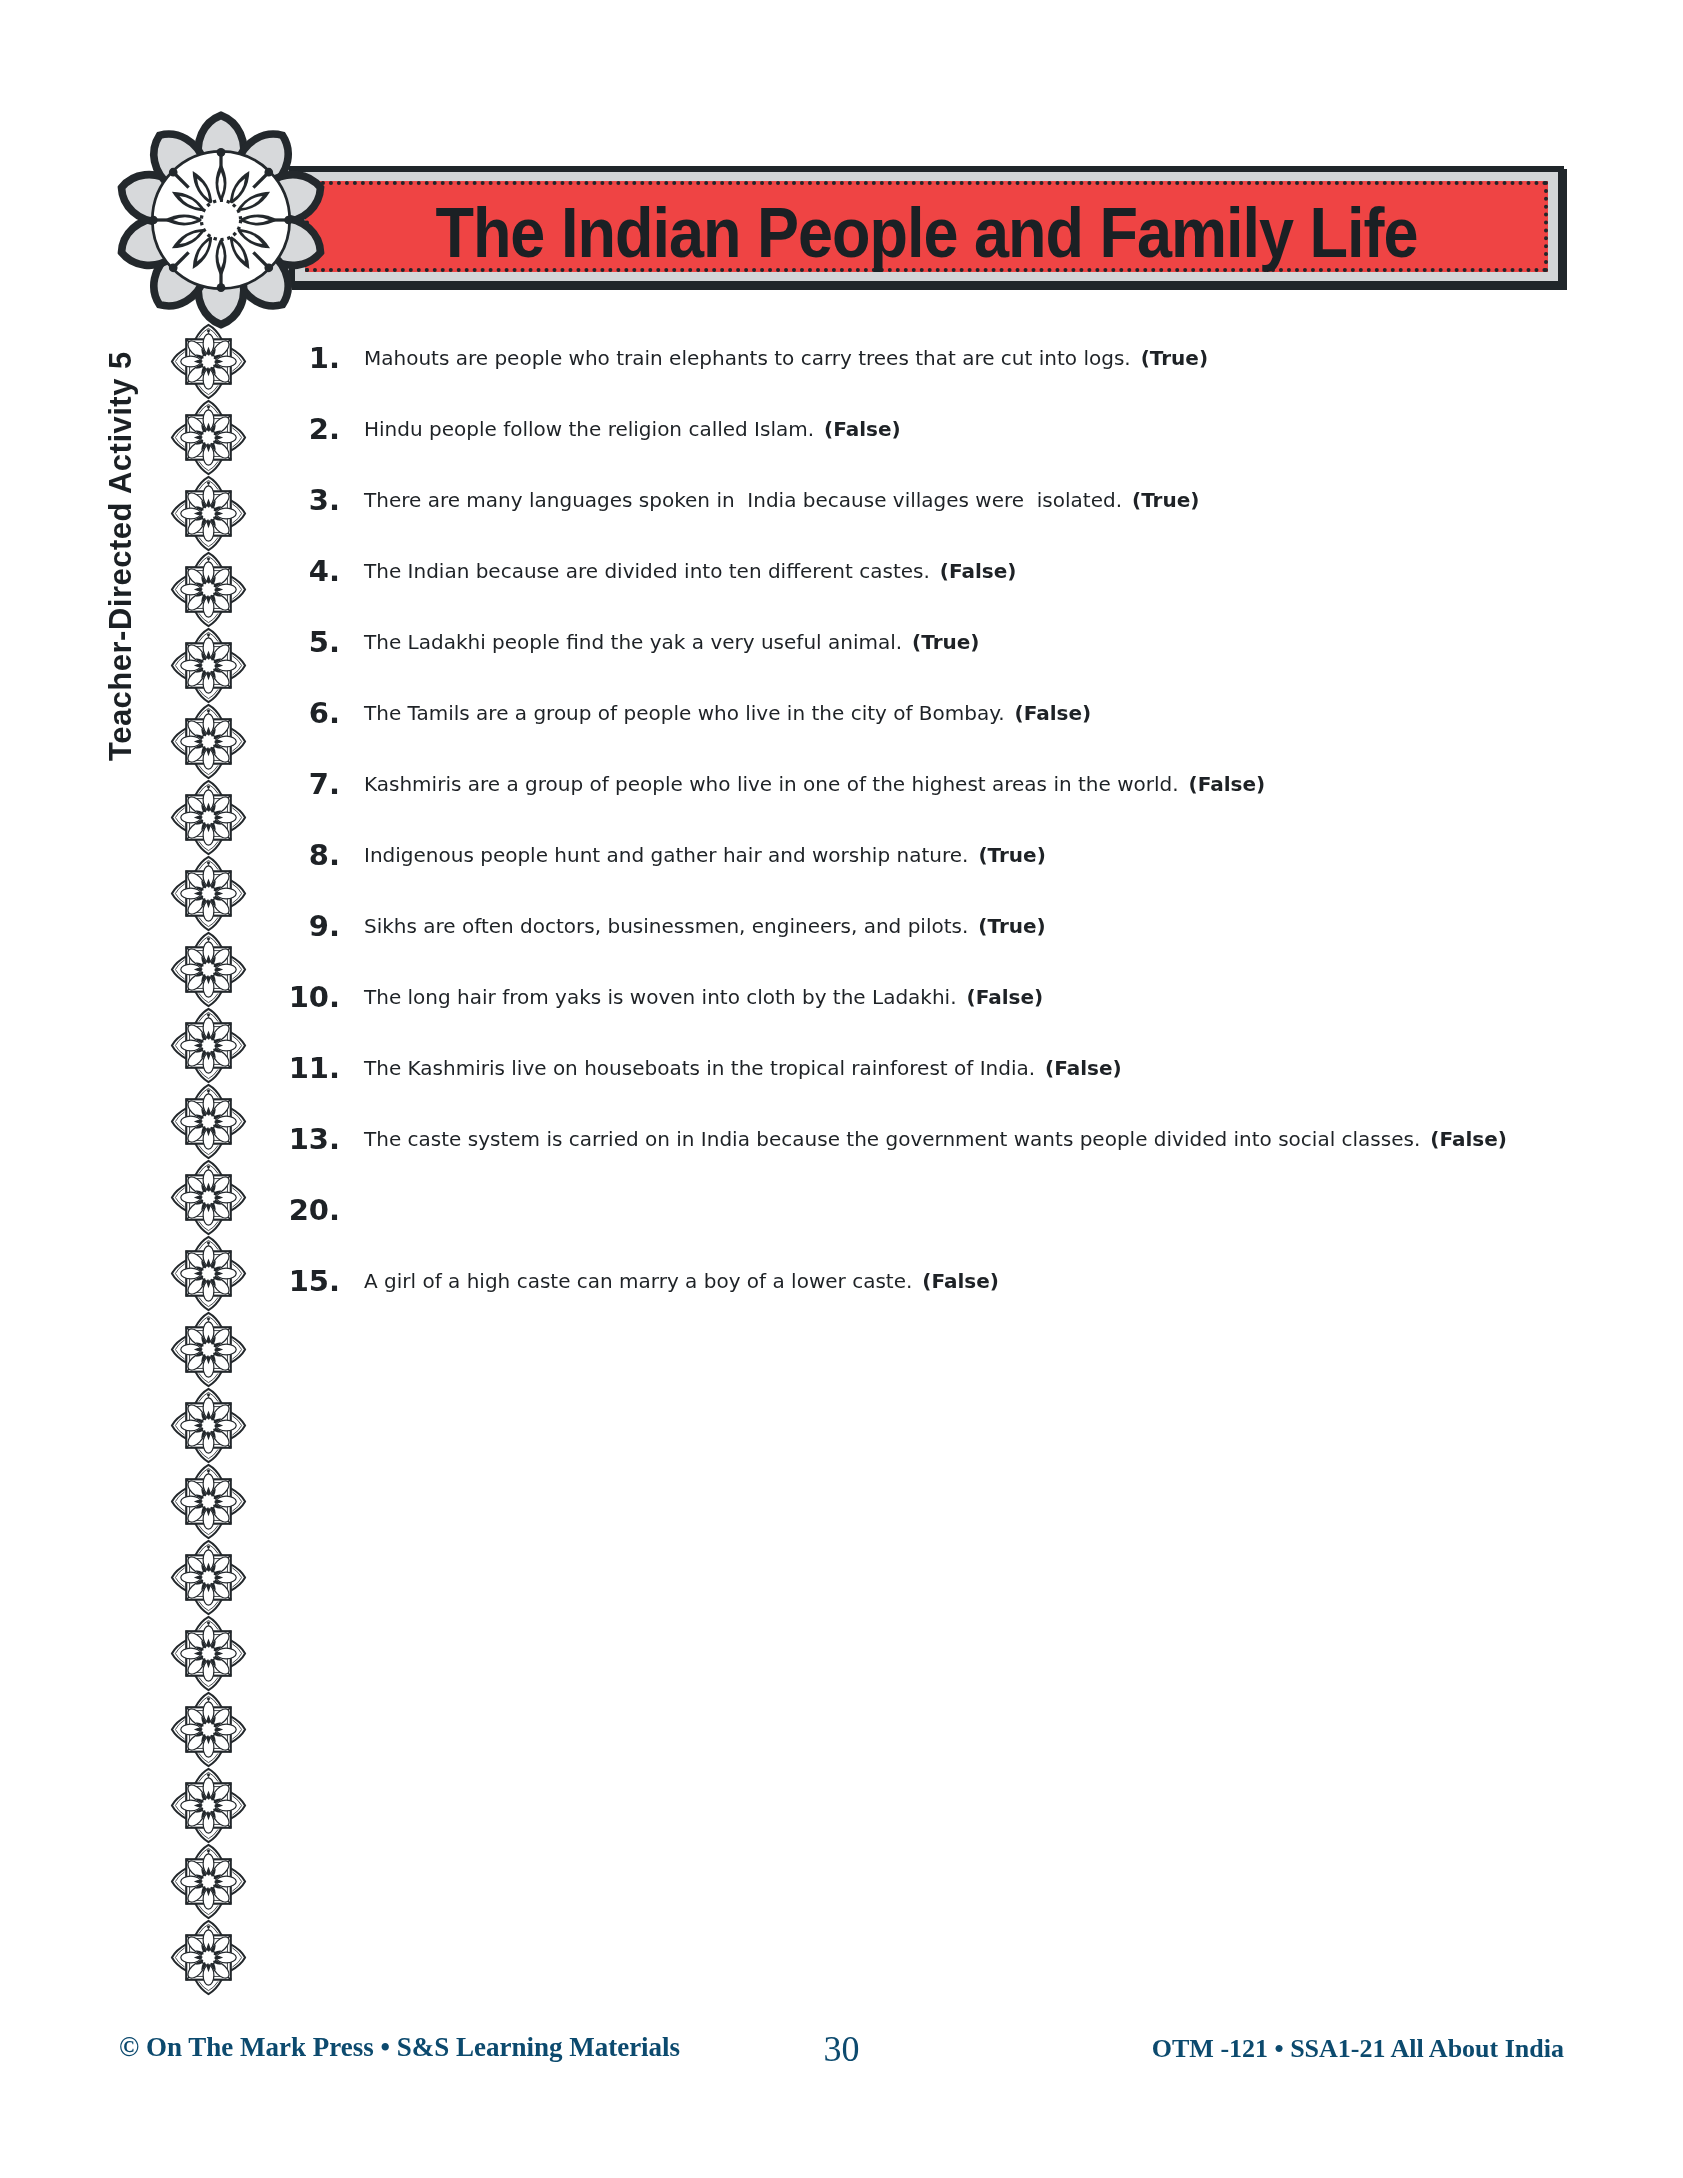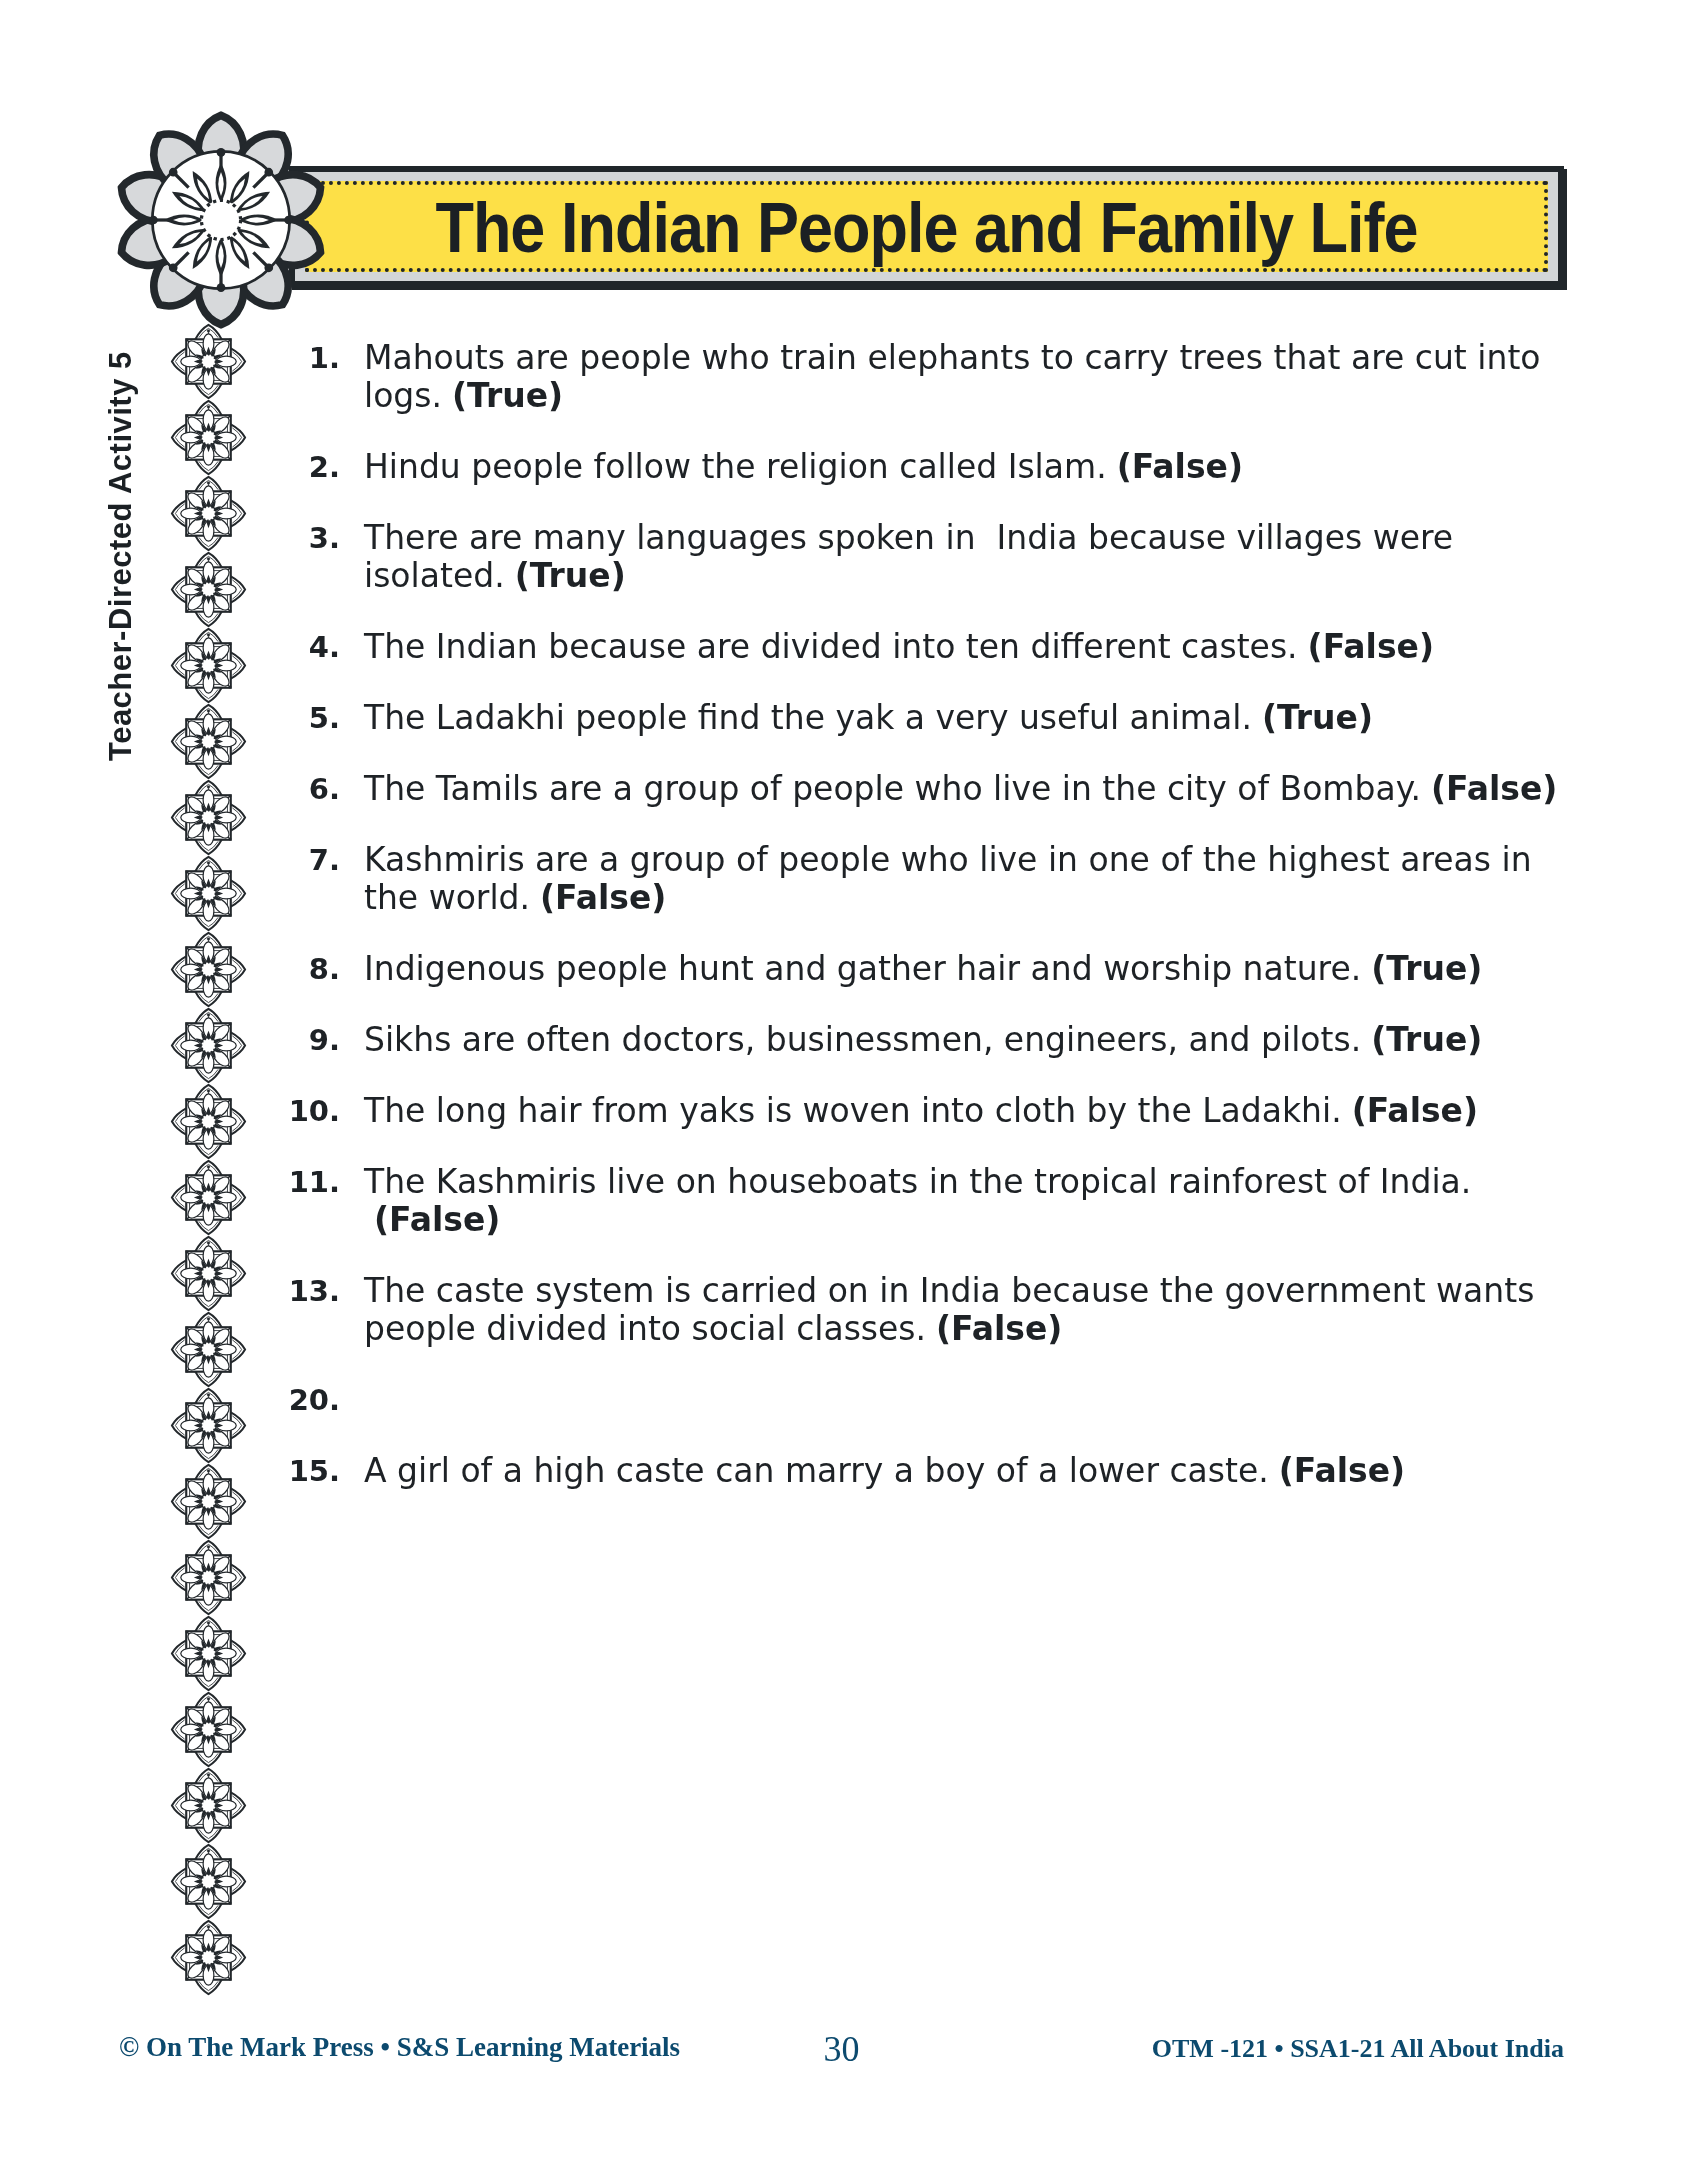--- a/index.html
+++ b/index.html
@@ -11,22 +11,22 @@
 
   
   .banner {
     position:absolute; left:289px; top:166px; width:1275px; height:121px;
     background:#d3d6d8; border:6px solid #20262a;
     box-shadow:3px 3px 0 #20262a;
     box-sizing:border-box; padding:9px 10px;
   }
   .banner-inner {
     width:100%; height:100%; box-sizing:border-box;
-    background:#fde047; border:4px dotted #20262a;
-    display:flex; align-items:center; justify-content:center;
+    background:#ef4444; border:4px dotted #20262a;
+    display:flex; align-items:flex-end; justify-content:center;
   }
   .page-title {
     font-family:"Liberation Sans", sans-serif;
     font-weight:bold; font-size:63px; letter-spacing:-1px;
     transform:scaleY(1.12); white-space:nowrap; color:#1b2024;
   }
   .header-medallion {
     position:absolute; left:112px; top:111px; width:218px; height:218px;
   }
 
@@ -48,21 +48,21 @@
   .question-list {
     position:absolute; left:265px; top:339px; width:1299px;
     display:flex; flex-direction:column;
   }
   .q-item { display:flex; align-items:flex-start; margin-bottom:33px; }
   .q-num {
     flex:none; width:75px; text-align:right; margin-right:24px;
     font-weight:bold; font-size:29px; line-height:38px;
   }
   .q-text {
-    font-size:33px; line-height:38px; max-width:1257px;
+    font-size:20px; line-height:38px; max-width:1257px;
     white-space:pre-wrap;
   }
   .q-answer { font-weight:bold; margin-left:10px; white-space:nowrap; }
 
   
   .footer {
     position:absolute; left:0; top:2028px; width:1683px; height:44px;
     font-family:"Liberation Serif", serif; color:#0c4a6e;
   }
   .footer-left  { position:absolute; left:119px; top:4px; font-weight:bold; font-size:27px; }

